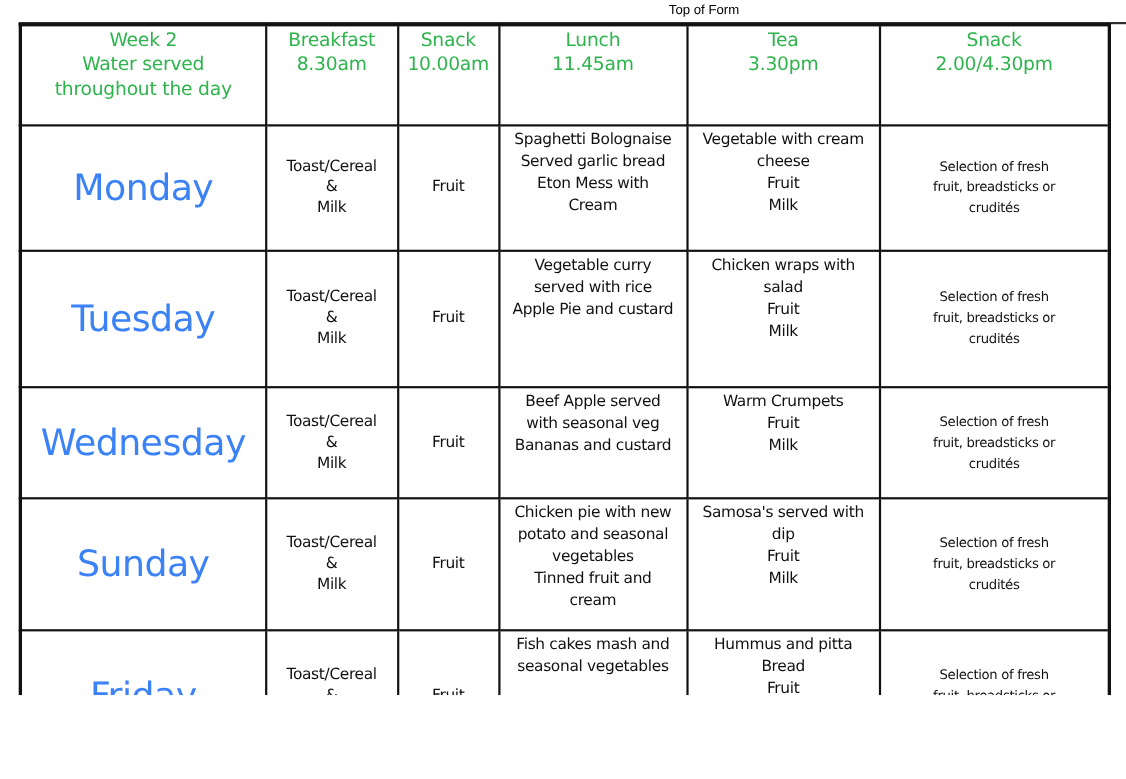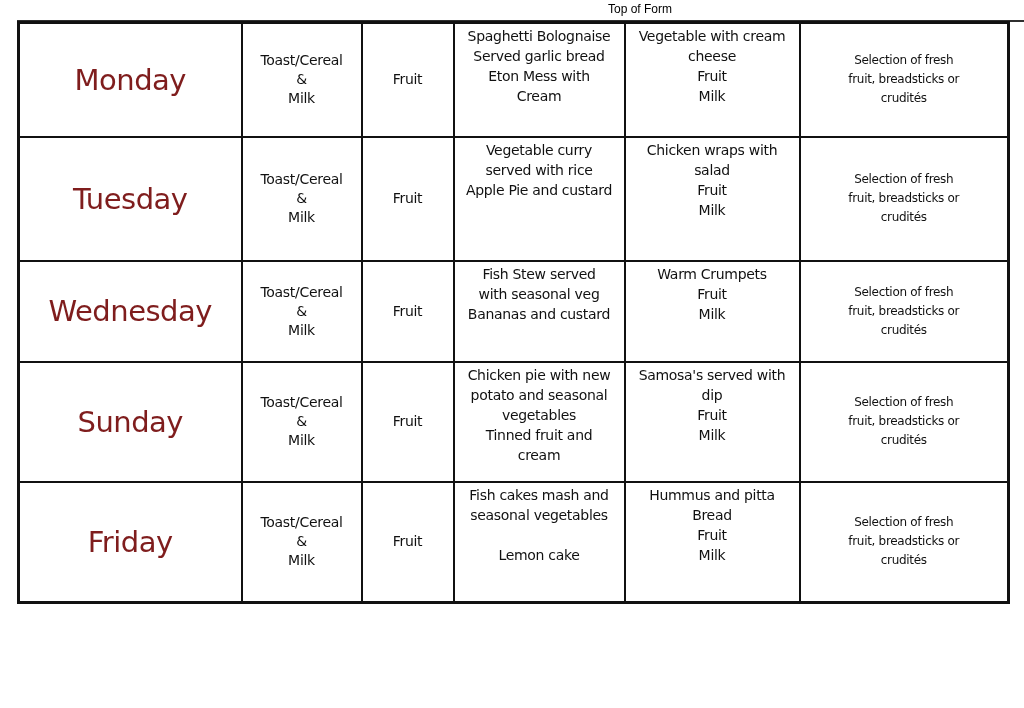--- a/index.html
+++ b/index.html
@@ -12,21 +12,21 @@
         table-layout:fixed;border:3px solid #111;}
   table.menu td, table.menu th{border:2px solid #111;text-align:center;overflow:hidden;
         white-space:pre-line;padding:2px 3px;font-weight:normal;}
   tr.r-head{height:91px;}
   tr.r-mon{height:114px;}
   tr.r-tue{height:124px;}
   tr.r-wed{height:101px;}
   tr.r-thu{height:120px;}
   tr.r-fri{height:121px;}
   th.hdr{vertical-align:top;padding-top:6px;color:#2db44c;font-size:17px;line-height:22px;letter-spacing:-0.2px;}
-  td.c-day{vertical-align:middle;color:#7f1d1d;font-size:29px;letter-spacing:-0.5px;margin-top:10px;}
+  td.c-day{vertical-align:middle;color:#3b82f6;font-size:33px;letter-spacing:-0.5px;margin-top:10px;}
   td.c-bf{vertical-align:middle;font-size:14px;line-height:19px;letter-spacing:-0.3px;border-radius:17px;}
   td.c-fr{vertical-align:middle;font-size:14px;line-height:19px;letter-spacing:-0.3px;}
   td.c-lunch{vertical-align:top;padding-top:4px;font-size:14px;line-height:20px;letter-spacing:-0.3px;}
   td.c-tea{vertical-align:top;padding-top:4px;font-size:14px;line-height:20px;letter-spacing:-0.3px;}
   td.c-snk{vertical-align:middle;font-size:12px;line-height:19px;letter-spacing:-0.3px;}
 </style>
 </head>
 <body>
 
 <div class="page">
@@ -36,20 +36,35 @@
   <table class="menu">
     <colgroup>
       <col style="width:223px">
         <col style="width:120px">
         <col style="width:92px">
       <col style="width:171px">
         <col style="width:175px">
         <col style="width:209px">
     </colgroup>
     <tbody>
+      <tr class="r-head">
+        <th class="hdr">Week 2
+Water served
+throughout the day</th>
+        <th class="hdr">Breakfast
+8.30am</th>
+        <th class="hdr">Snack
+10.00am</th>
+        <th class="hdr">Lunch
+11.45am</th>
+        <th class="hdr">Tea
+3.30pm</th>
+        <th class="hdr">Snack
+2.00/4.30pm</th>
+      </tr>
 
       <tr class="r-mon">
         <td class="c-day">Monday</td>
         <td class="c-bf">Toast/Cereal
 &amp;
 Milk</td>
         <td class="c-fr">Fruit</td>
         <td class="c-lunch">Spaghetti Bolognaise
 Served garlic bread
 Eton Mess with
@@ -80,21 +95,21 @@
 fruit, breadsticks or
 crudités</td>
       </tr>
 
       <tr class="r-wed">
         <td class="c-day">Wednesday</td>
         <td class="c-bf">Toast/Cereal
 &amp;
 Milk</td>
         <td class="c-fr">Fruit</td>
-        <td class="c-lunch">Fish Stew served
+        <td class="c-lunch">Beef Apple served
 with seasonal veg
 Bananas and custard</td>
         <td class="c-tea">Warm Crumpets
 Fruit
 Milk</td>
         <td class="c-snk">Selection of fresh
 fruit, breadsticks or
 crudités</td>
       </tr>
 

